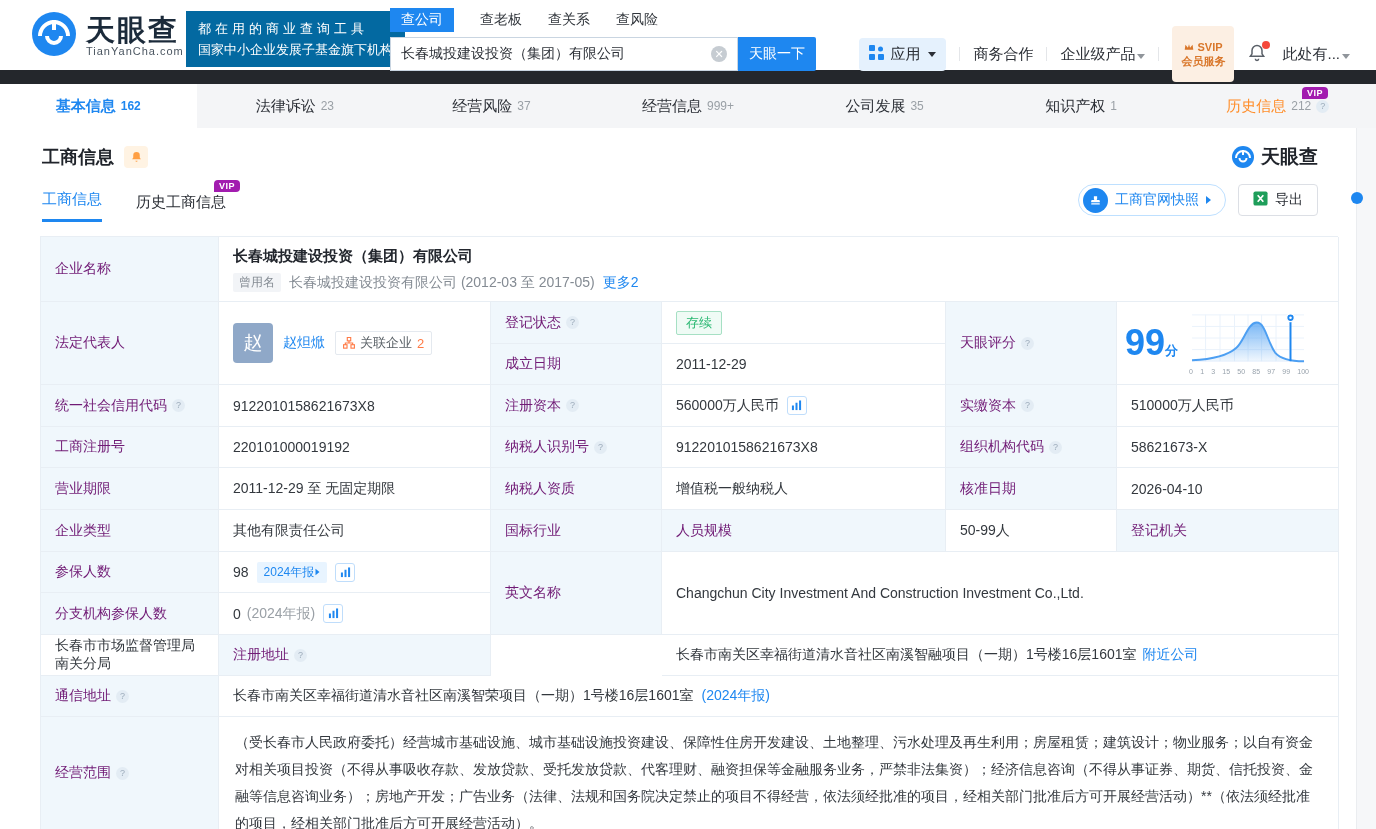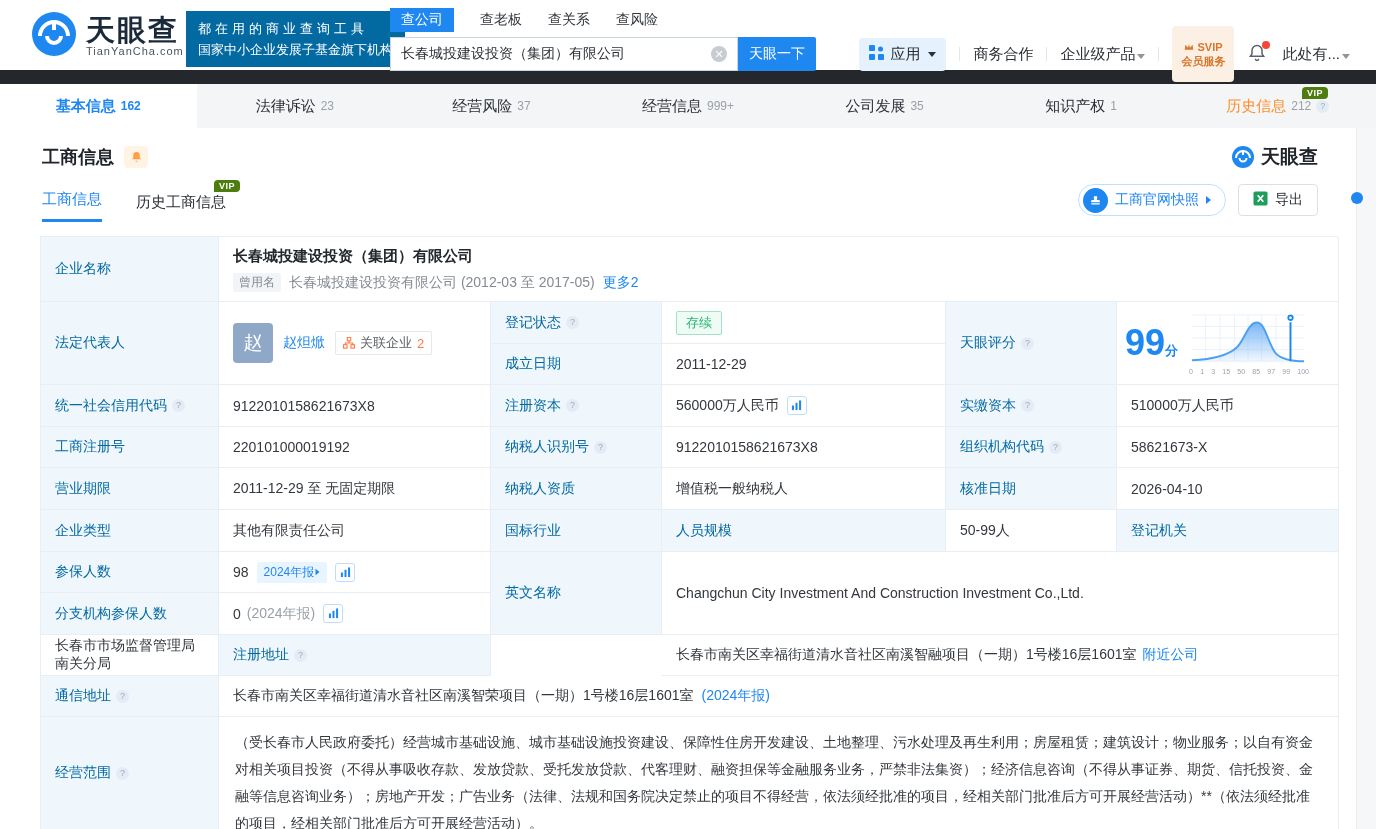--- a/index.html
+++ b/index.html
@@ -44,21 +44,21 @@
   .dark-strip { width:1376px; height:14px; background:#24272C; }
 
   
   .ptabs { width:1376px; height:44px; background:#F4F5F7; display:flex; }
   .ptab { flex:1; display:flex; align-items:center; justify-content:center; gap:5px;
     font-size:15px; color:#2B2F36; position:relative; cursor:pointer; }
   .ptab-count { font-size:12px; color:#9AA0A6; }
   .ptab.active { background:#fff; color:#1E87F0; font-weight:bold; }
   .ptab.active .ptab-count { color:#1E87F0; }
   .ptab.vip-tab { color:#FF8E2B; }
-  .vip-badge { background:#4d7c0f; color:#fff; font-size:9px; font-weight:bold; padding:1px 5px;
+  .vip-badge { background:#a21caf; color:#fff; font-size:9px; font-weight:bold; padding:1px 5px;
     border-radius:4px 4px 4px 0; letter-spacing:.5px;margin-left:23px; }
   .ptab .vip-badge { position:absolute; top:3px; right:48px; }
   .help-ic { display:inline-block; width:13px; height:13px; border-radius:50%; background:#E3ECF4;
     color:#9DACBB; font-size:9px; line-height:13px; text-align:center; vertical-align:1px; }
   .help-ic::before { content:"?"; }
 
   
   .card { position:relative; width:1356px; height:701px; background:#fff; }
   .sec-head { display:flex; align-items:center; padding:16px 38px 0 42px; }
   .sec-title { font-size:18px; font-weight:bold; color:#20242B; }
@@ -82,21 +82,21 @@
   .btn-export { height:32px; border:1px solid #DCDFE5; border-radius:4px; color:#2B2F36;
     font-size:14px; display:flex; align-items:center; gap:7px; padding:0 14px; background:#fff; }
 
   
   .biz-table { margin:14px 0 0 40px; width:1298px; display:grid;
     grid-template-columns:178px 272px 171px 284px 171px 222px;
     grid-template-rows:65px 42px 41px 42px 41px 42px 42px 41px 42px 41px 41px 113px;
     border-top:1px solid #E8EEF4; border-left:1px solid #E8EEF4; font-size:14px; }
   .cell { border-right:1px solid #E8EEF4; border-bottom:1px solid #E8EEF4; padding:8px 14px;
     display:flex; align-items:center; background:#fff; min-width:0; }
-  .lbl { background:#F0F7FC; color:#0369a1; }
+  .lbl { background:#F0F7FC; color:#701a75; }
   .link { color:#1E87F0; text-decoration:none; cursor:pointer; }
   .muted { color:#9AA0A6; }
   .name-line { font-weight:bold; font-size:15px; color:#23272E; }
   .former-line { margin-top:7px; display:flex; align-items:center; gap:8px; font-size:14px; }
   .badge-gray { background:#F2F4F7; color:#848B93; font-size:12px; padding:1px 6px; border-radius:2px; }
   .former-txt { color:#848B93; }
   .avatar { width:40px; height:40px; border-radius:4px; background:#8FA8C8; color:#fff;
     font-size:19px; display:flex; align-items:center; justify-content:center; flex:none; }
   .rel-badge { border:1px solid #E4E9EF; border-radius:2px; padding:2px 7px; display:flex;
     align-items:center; gap:5px; font-size:13px; color:#596066; background:#fff; }

